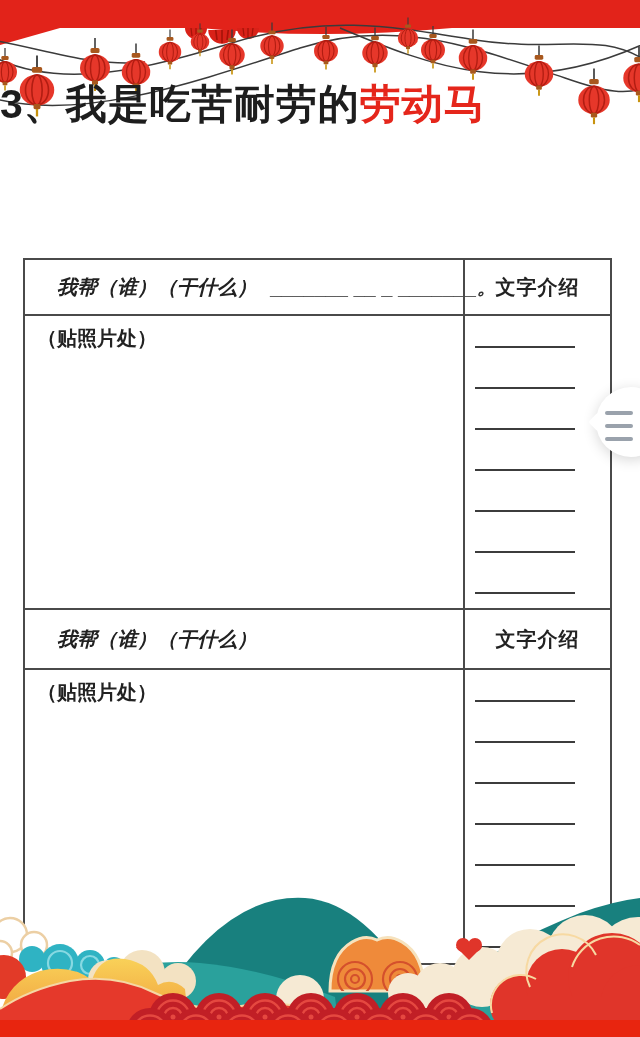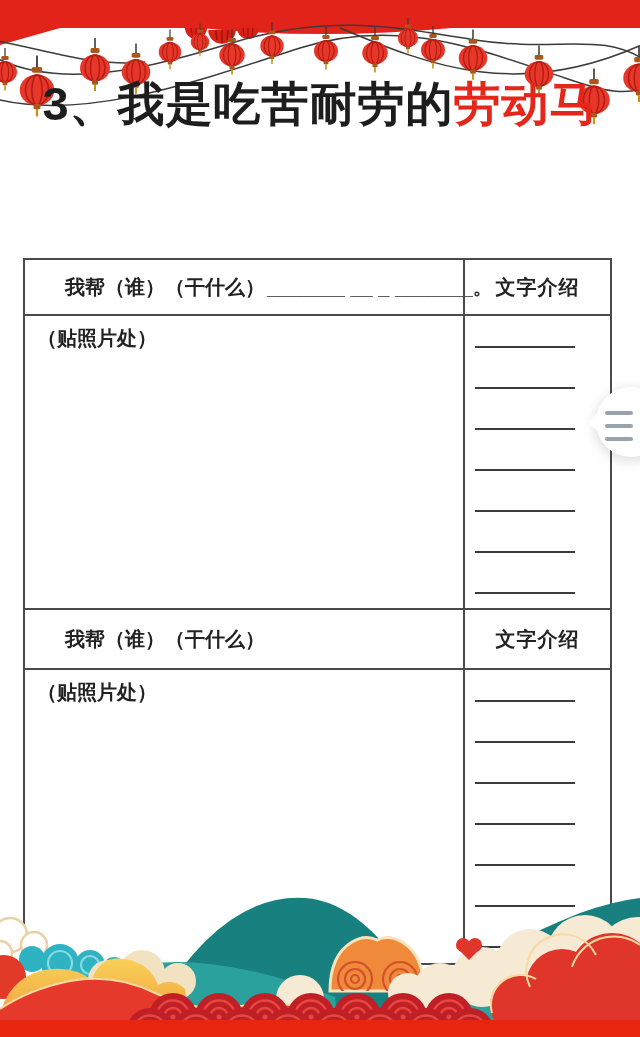--- a/index.html
+++ b/index.html
@@ -3,39 +3,39 @@
 <meta charset="utf-8">
 <style>
   html,body{margin:0;padding:0;background:#e9e9e9;}
   .page{position:relative;width:640px;height:1037px;margin:0 auto;background:#ffffff;overflow:hidden;
         font-family:"Liberation Sans","DejaVu Sans",sans-serif;}
 
   
   .banner{position:absolute;top:0;left:0;width:640px;height:140px;z-index:1;}
 
   
-  .title{position:absolute;top:82px;left:0;width:100%;text-align:center;z-index:2;
-         font-size:47px;line-height:44px;font-weight:900;color:#1d1d1d;letter-spacing:1px;}
+  .title{position:absolute;top:82px;left:0;width:100%;text-align:left;z-index:2;
+         font-size:41px;line-height:44px;font-weight:900;color:#1d1d1d;letter-spacing:1px;}
   .title .red{color:#e5261b;}
 
   
   .instructions{position:absolute;top:144px;left:6px;width:628px;z-index:2;
                 font-size:20px;line-height:38px;color:#262626;text-align:justify;}
   .instructions p{margin:0;text-indent:34px;}
 
   
   .worksheet{position:absolute;left:23px;top:258px;width:589px;height:707px;z-index:3;
              border:2px solid #4a4a4a;box-sizing:border-box;background:transparent;
              display:grid;grid-template-columns:438px 1fr;grid-template-rows:56px 294px 60px auto;
              color:#222;}
   .cell{box-sizing:border-box;}
   .cell.r{border-left:2px solid #4a4a4a;}
   .cell.hb{border-bottom:2px solid #4a4a4a;}
-  .head-left{display:flex;align-items:center;padding-left:40px;font-weight:bold;font-size:20px;white-space:nowrap;}
-  .head-left .blank{font-weight:bold;letter-spacing:0;margin-left:2px;color:#333;}
+  .head-left{display:flex;align-items:center;padding-left:32px;font-weight:bold;font-size:20px;white-space:nowrap;font-style:italic;}
+  .head-left .blank{font-weight:bold;letter-spacing:0;margin-left:14px;color:#333;}
   .head-right{display:flex;align-items:center;justify-content:center;font-weight:bold;font-size:20px;letter-spacing:1px;}
   .photo-cell{padding:9px 0 0 12px;font-weight:bold;font-size:20px;}
   .lines{padding-top:30px;}
   .wline{width:100px;height:0;border-bottom:2px solid #3c3c3c;margin:0 0 39px 10px;}
 
   
   .menu-handle{position:absolute;top:387px;right:-26px;width:70px;height:70px;z-index:10;
                background:#fff;border-radius:50%;box-shadow:0 3px 14px rgba(0,0,0,.16);cursor:pointer;}
   .menu-handle::before{content:"";position:absolute;left:-5px;top:28px;width:14px;height:14px;
                background:#fff;transform:rotate(45deg);border-radius:3px;}

